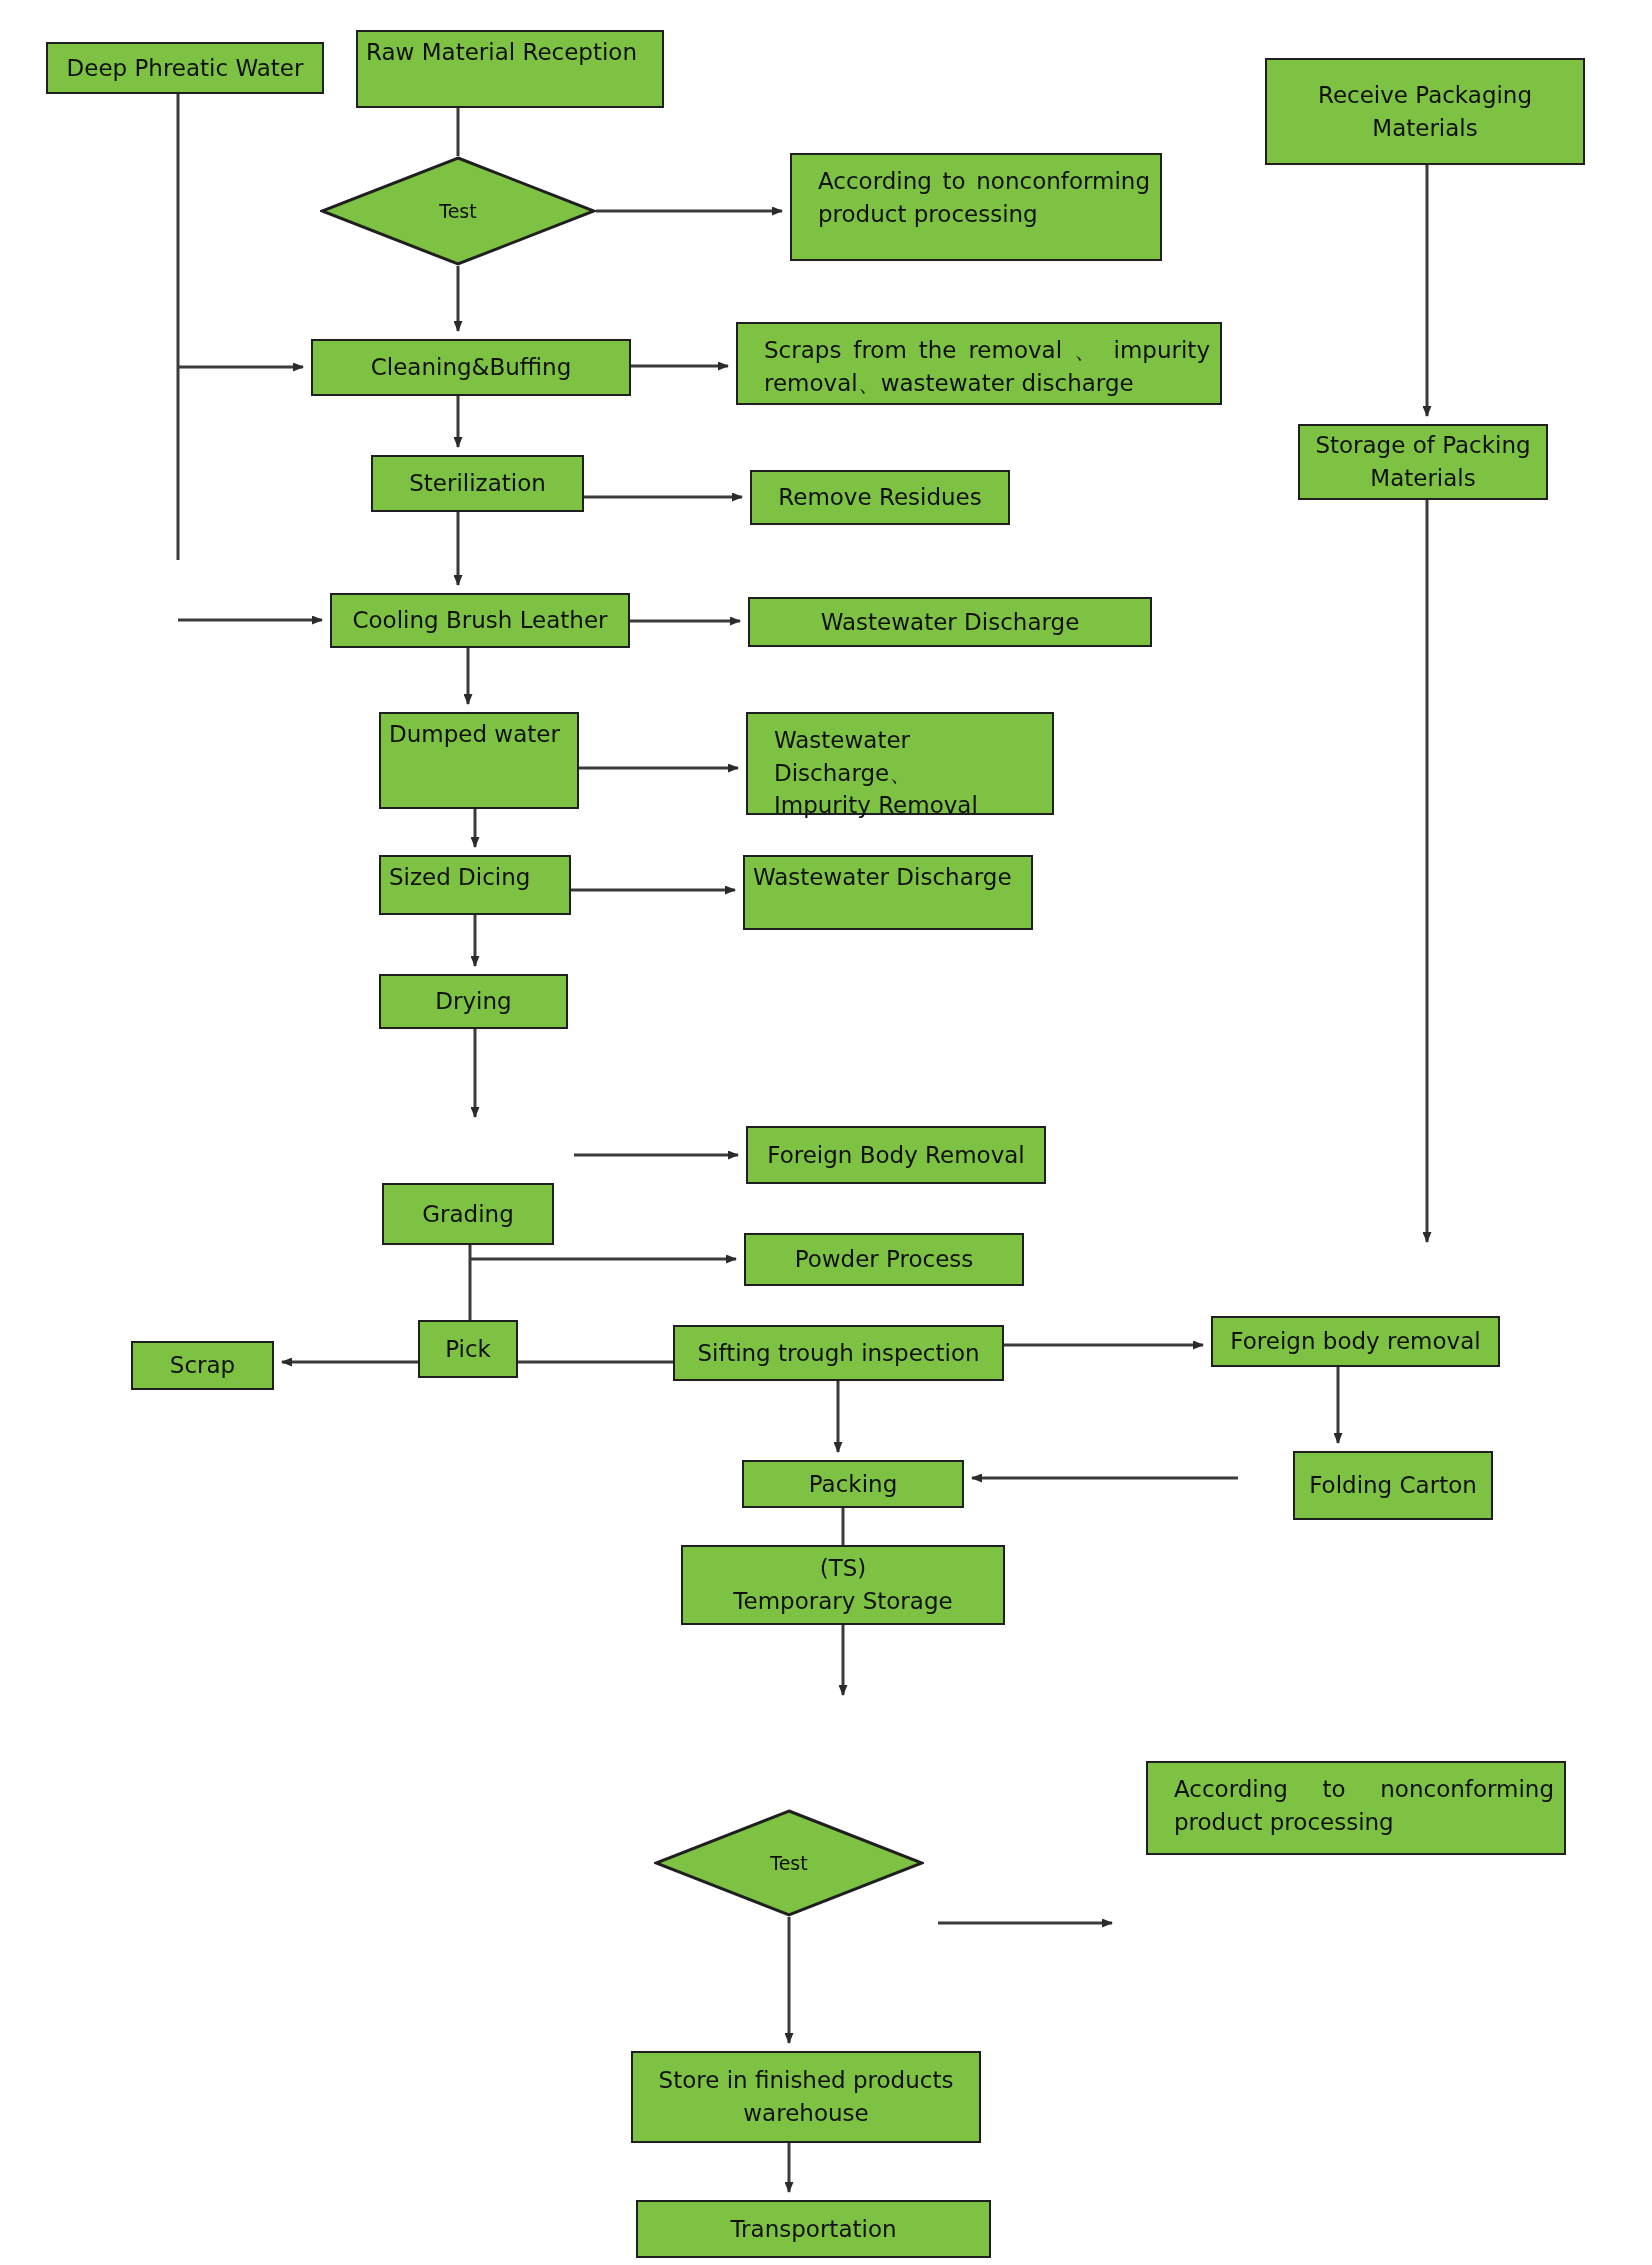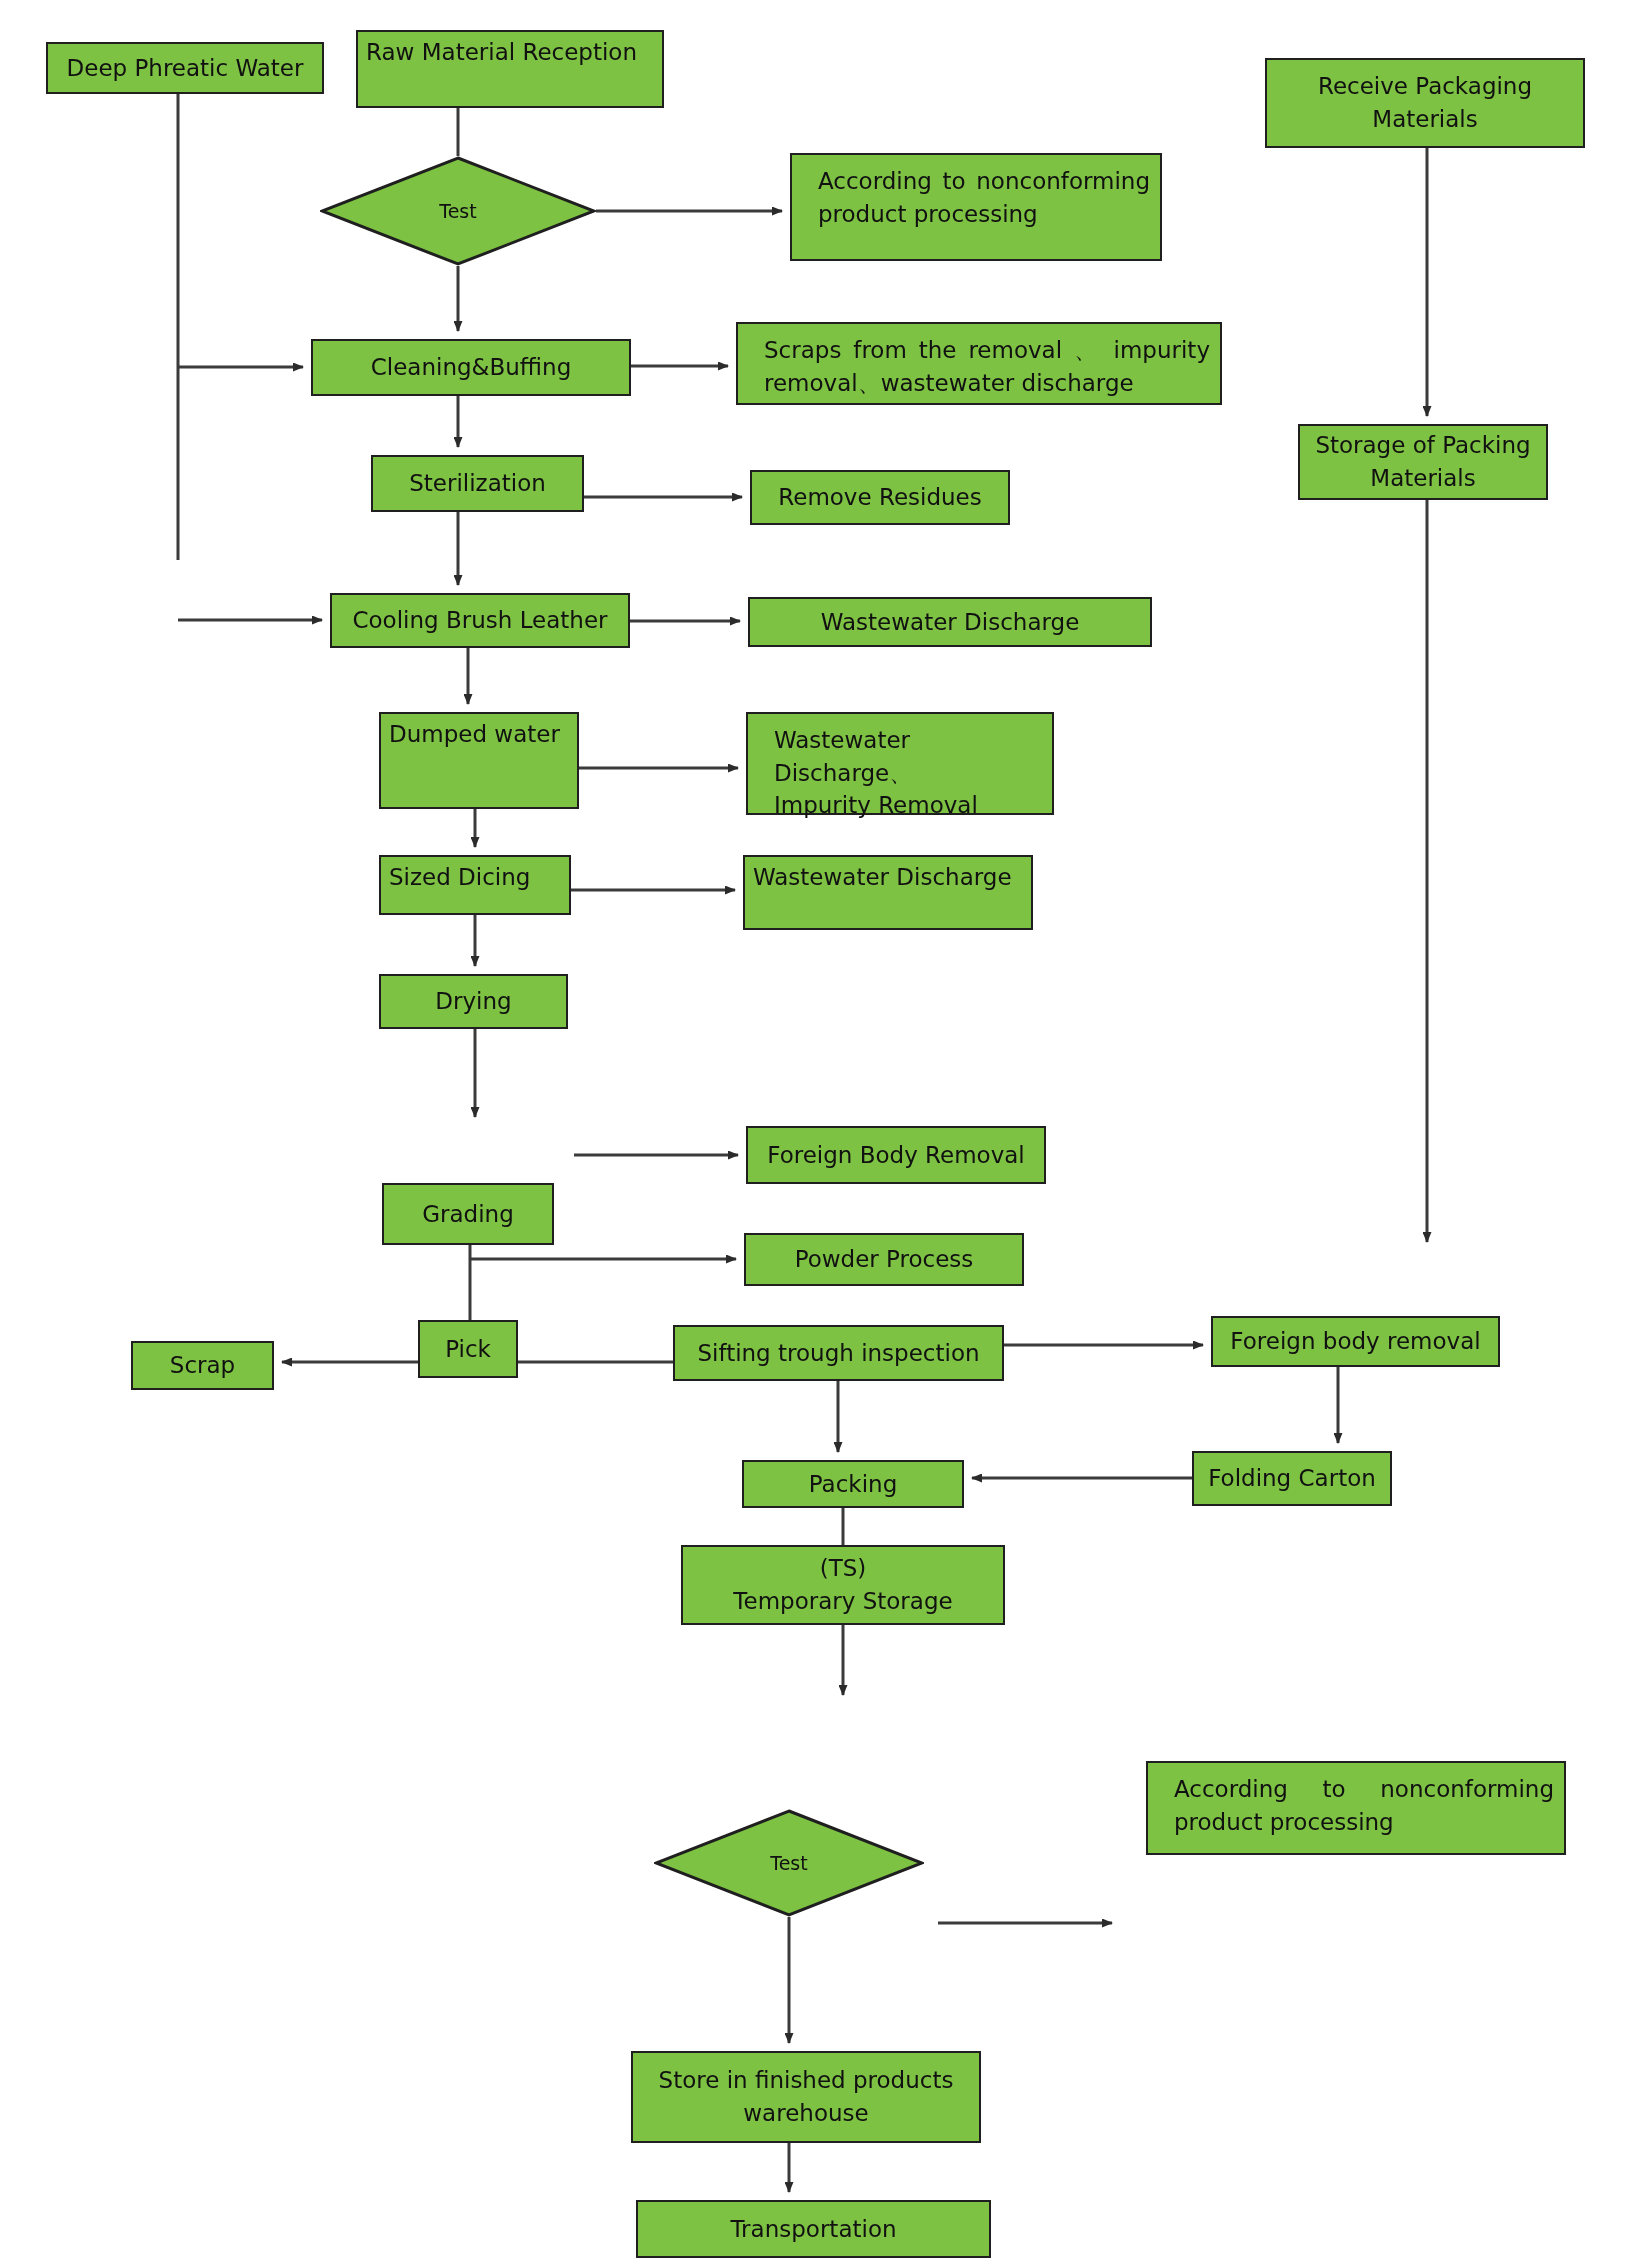--- a/index.html
+++ b/index.html
@@ -260,21 +260,21 @@
   </div>
 
   <div class="node" style="left:673px; top:1325px; width:331px; height:56px;">
     <span>Sifting trough inspection</span>
   </div>
 
   <div class="node" style="left:1211px; top:1316px; width:289px; height:51px;">
     <span>Foreign body removal</span>
   </div>
 
-  <div class="node" style="left:1192px; top:1451px; width:200px; height:55px;text-align:center;">
+  <div class="node" style="left:1293px; top:1451px; width:200px; height:69px;text-align:center;">
     <span>Folding Carton</span>
   </div>
 
   <div class="node" style="left:742px; top:1460px; width:222px; height:48px;">
     <span>Packing</span>
   </div>
 
   <div class="node" style="left:681px; top:1545px; width:324px; height:80px;">
     <span class="stack">
       <span class="stack">(TS)</span>
@@ -298,21 +298,21 @@
     <span class="stack">
       <span class="stack">Store in finished products</span>
       <span class="stack">warehouse</span>
     </span>
   </div>
 
   <div class="node" style="left:636px; top:2200px; width:355px; height:58px;">
     <span>Transportation</span>
   </div>
 
-  <div class="node" style="left:1265px; top:58px; width:320px; height:90px;">
+  <div class="node" style="left:1265px; top:58px; width:320px; height:107px;">
     <span class="stack">
       <span class="stack">Receive Packaging</span>
       <span class="stack">Materials</span>
     </span>
   </div>
 
   <div class="node" style="left:1298px; top:424px; width:250px; height:76px;">
     <span class="stack">
       <span class="stack">Storage of Packing</span>
       <span class="stack">Materials</span>

